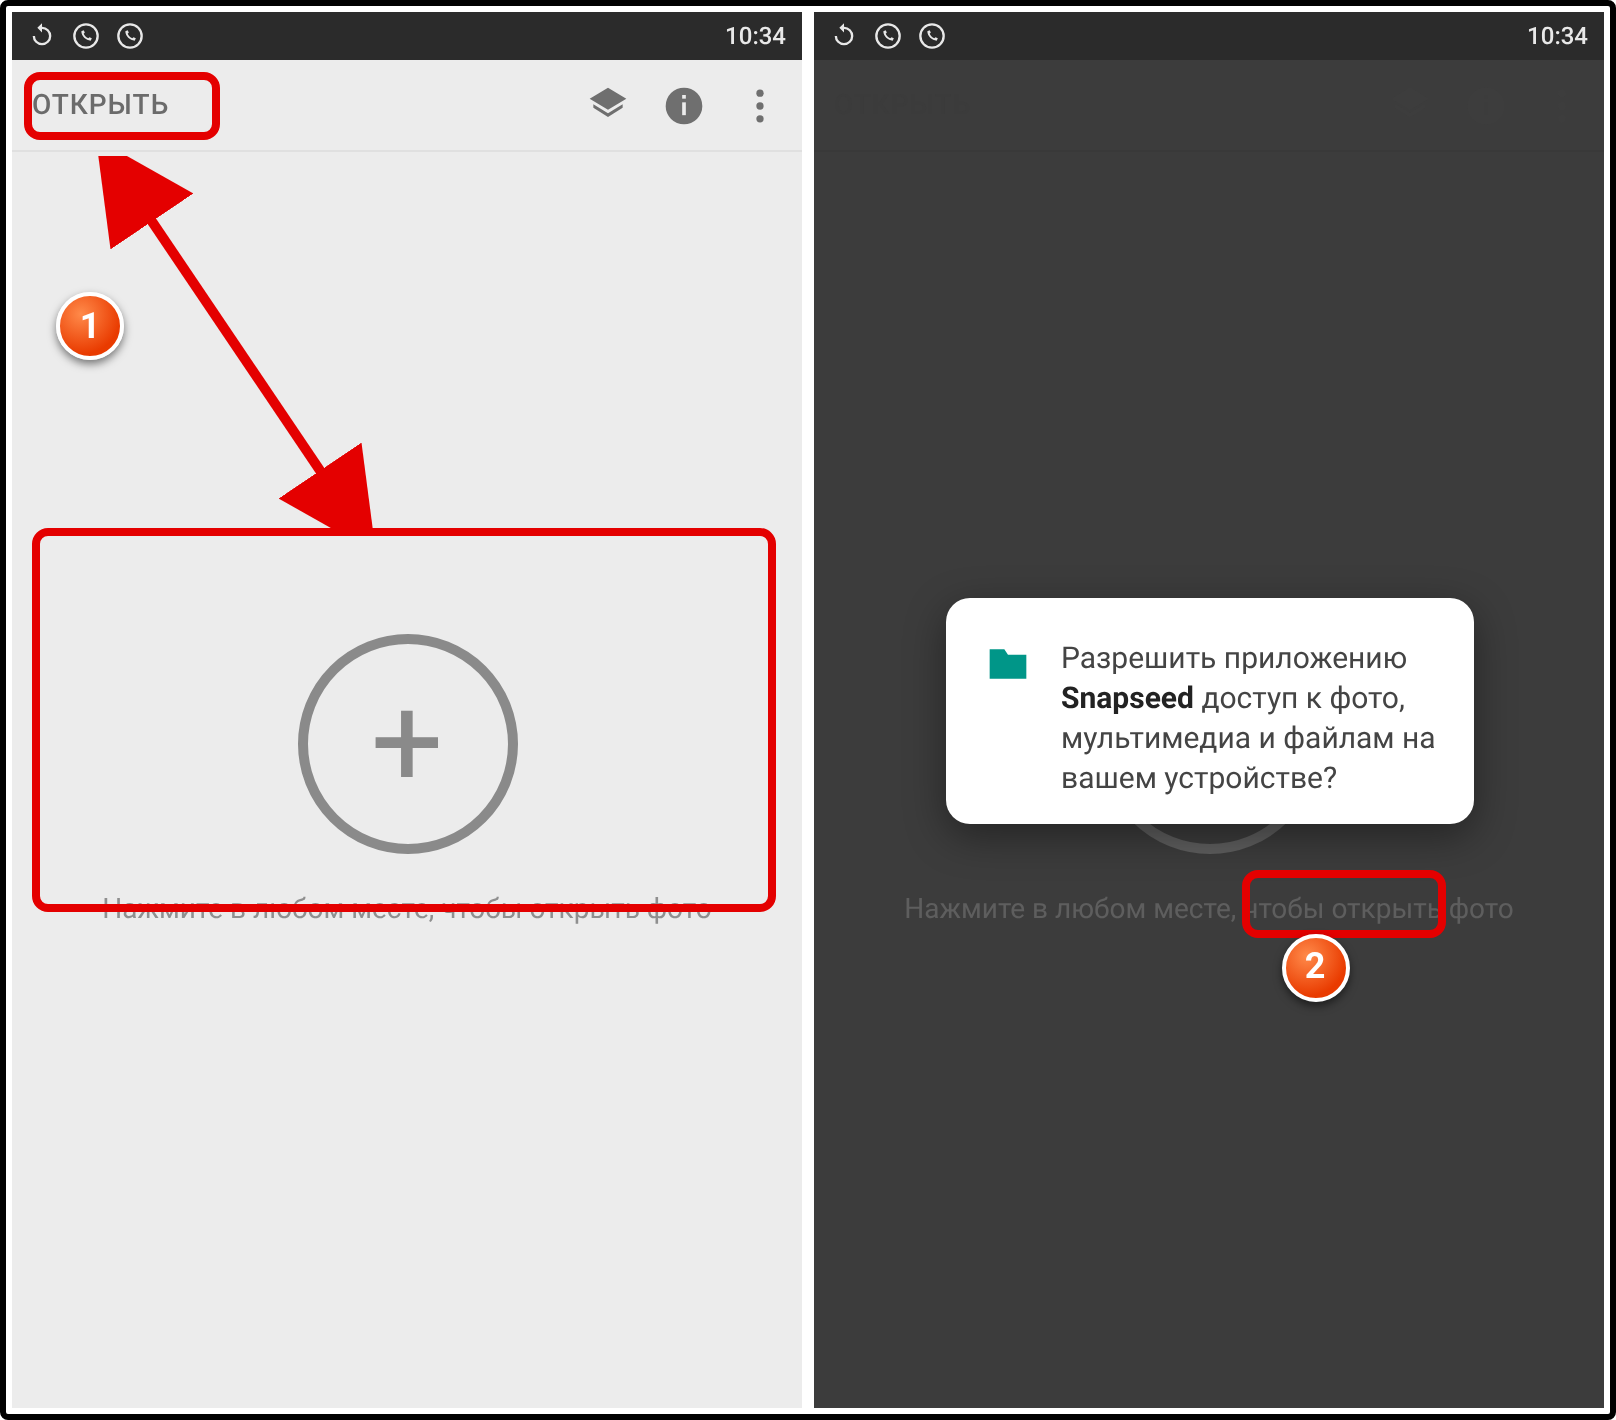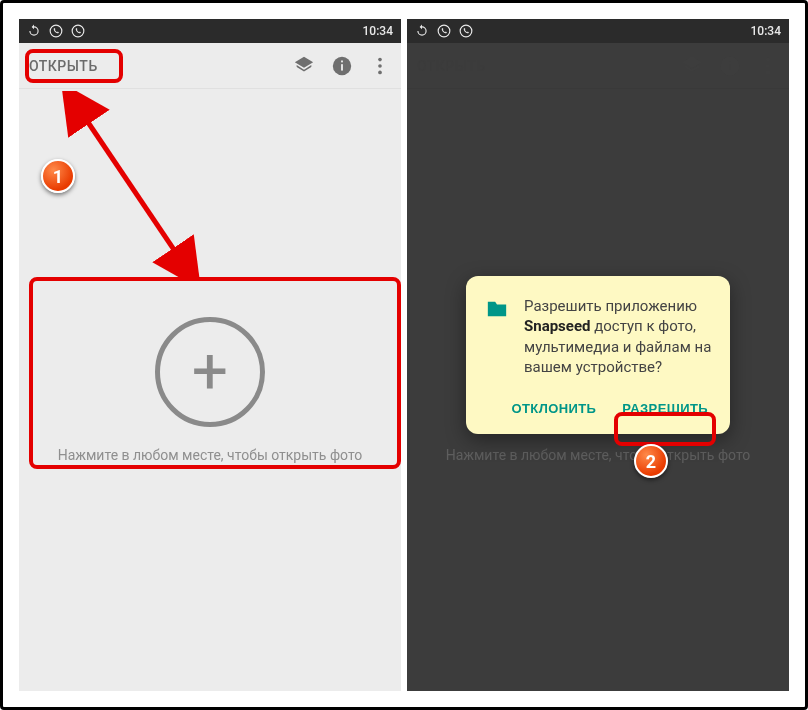--- a/index.html
+++ b/index.html
@@ -10,21 +10,21 @@
     font-family: Roboto, Arial, sans-serif;
     position: relative;
     border: 3px solid #000;
     border-radius: 4px;
   }
   .container {
     display: flex;
     width: 100%;
     height: 100%;
     gap: 6px;
-    padding: 16px;
+    padding: 3px;
   }
   .phone {
     flex: 1;
     position: relative;
     background: #ececec;
     display: flex;
     flex-direction: column;
     overflow: hidden;
   }
   .phone.dimmed .app-main,
@@ -126,21 +126,21 @@
   
   .dialog-overlay {
     position: absolute;
     inset: 0;
     display: flex;
     align-items: center;
     justify-content: center;
   }
   .dialog {
     width: 264px;
-    background: #fef9c3;
+    background: #ffffff;
     border-radius: 12px;
     box-shadow: 0 6px 20px rgba(0,0,0,0.4);
     padding: 20px 18px 12px 18px;
     position: relative;
   }
   .dialog-body {
     display: flex;
     gap: 14px;
     align-items: flex-start;
   }
@@ -311,23 +311,19 @@
         <div class="dialog-body">
           <span class="folder-ico">
             <svg viewBox="0 0 24 24" width="26" height="22" fill="currentColor">
                 <path d="M10 4H2v16h20V7H12l-2-3z"></path>
               </svg>
           </span>
           <div class="dialog-text">
             <span>Разрешить приложению </span><b>Snapseed</b><span> доступ к фото, мультимедиа и файлам на вашем устройстве?</span>
           </div>
         </div>
-        <div class="dialog-actions">
-          <button class="dlg-btn">ОТКЛОНИТЬ</button>
-          <button class="dlg-btn">РАЗРЕШИТЬ</button>
-        </div>
 
         <div class="hl" style="left:148px; top:136px; width:102px; height:34px;"></div>
         <div class="badge" style="left:168px; top:168px;">2</div>
       </div>
     </div>
   </div>
 </div>
 
 </body></html>

